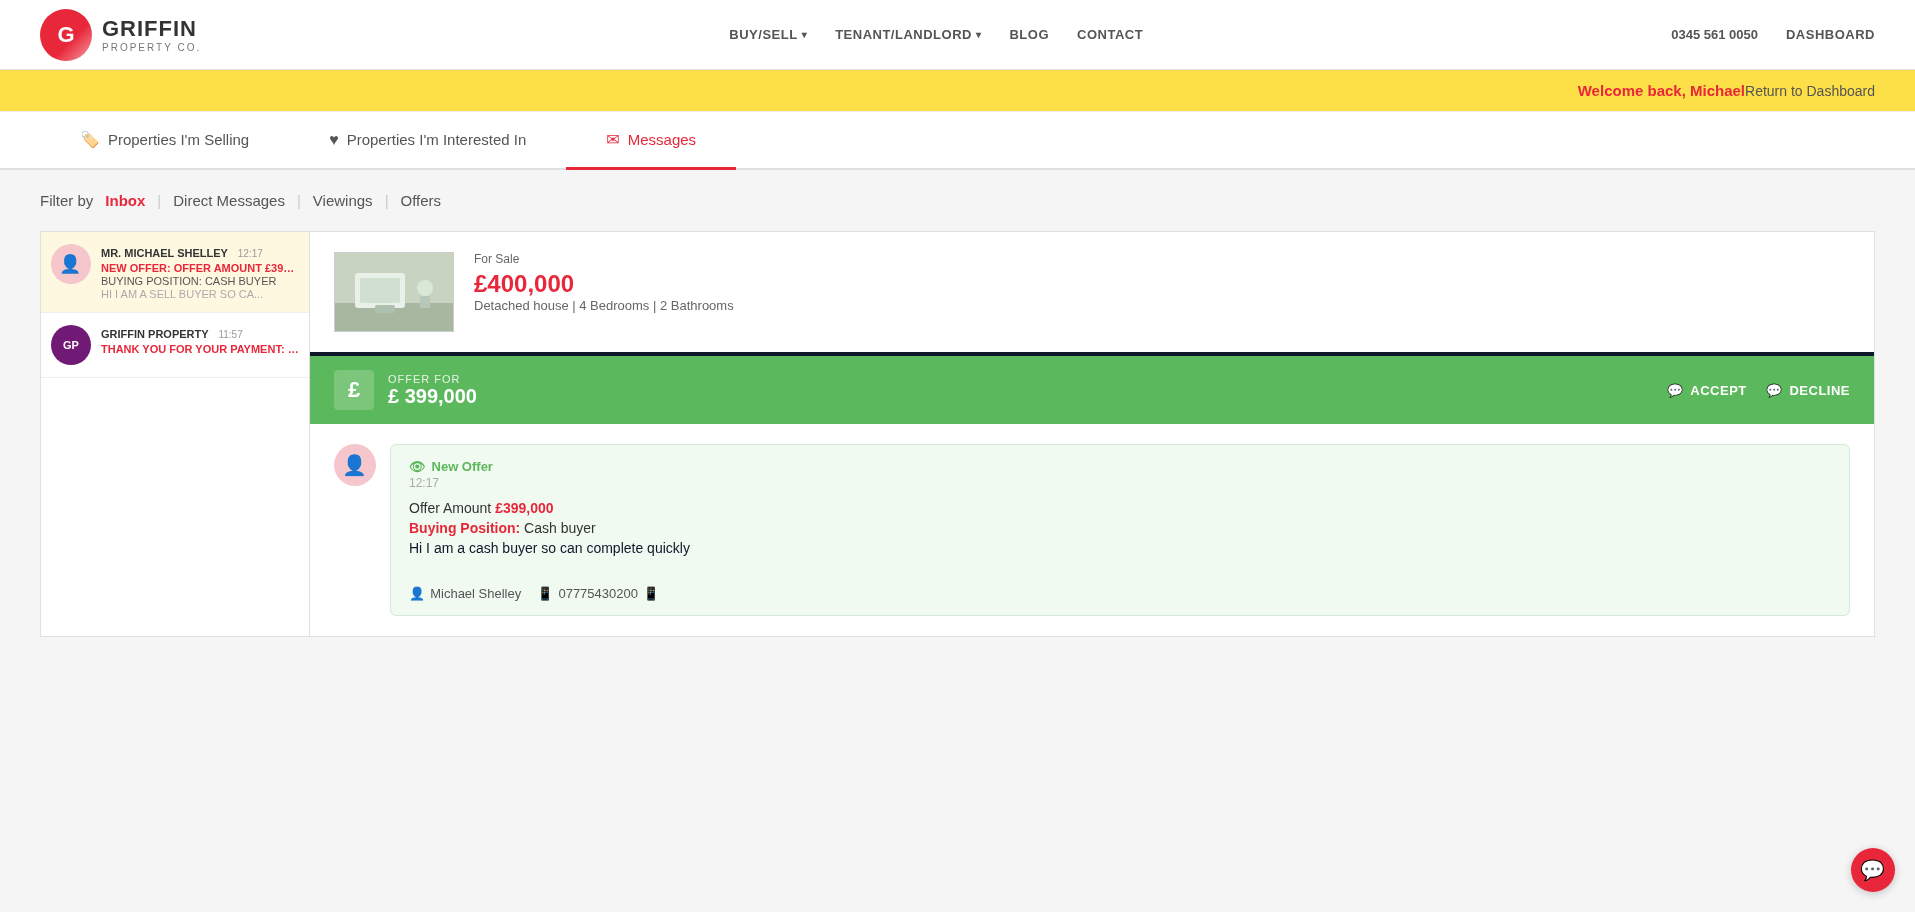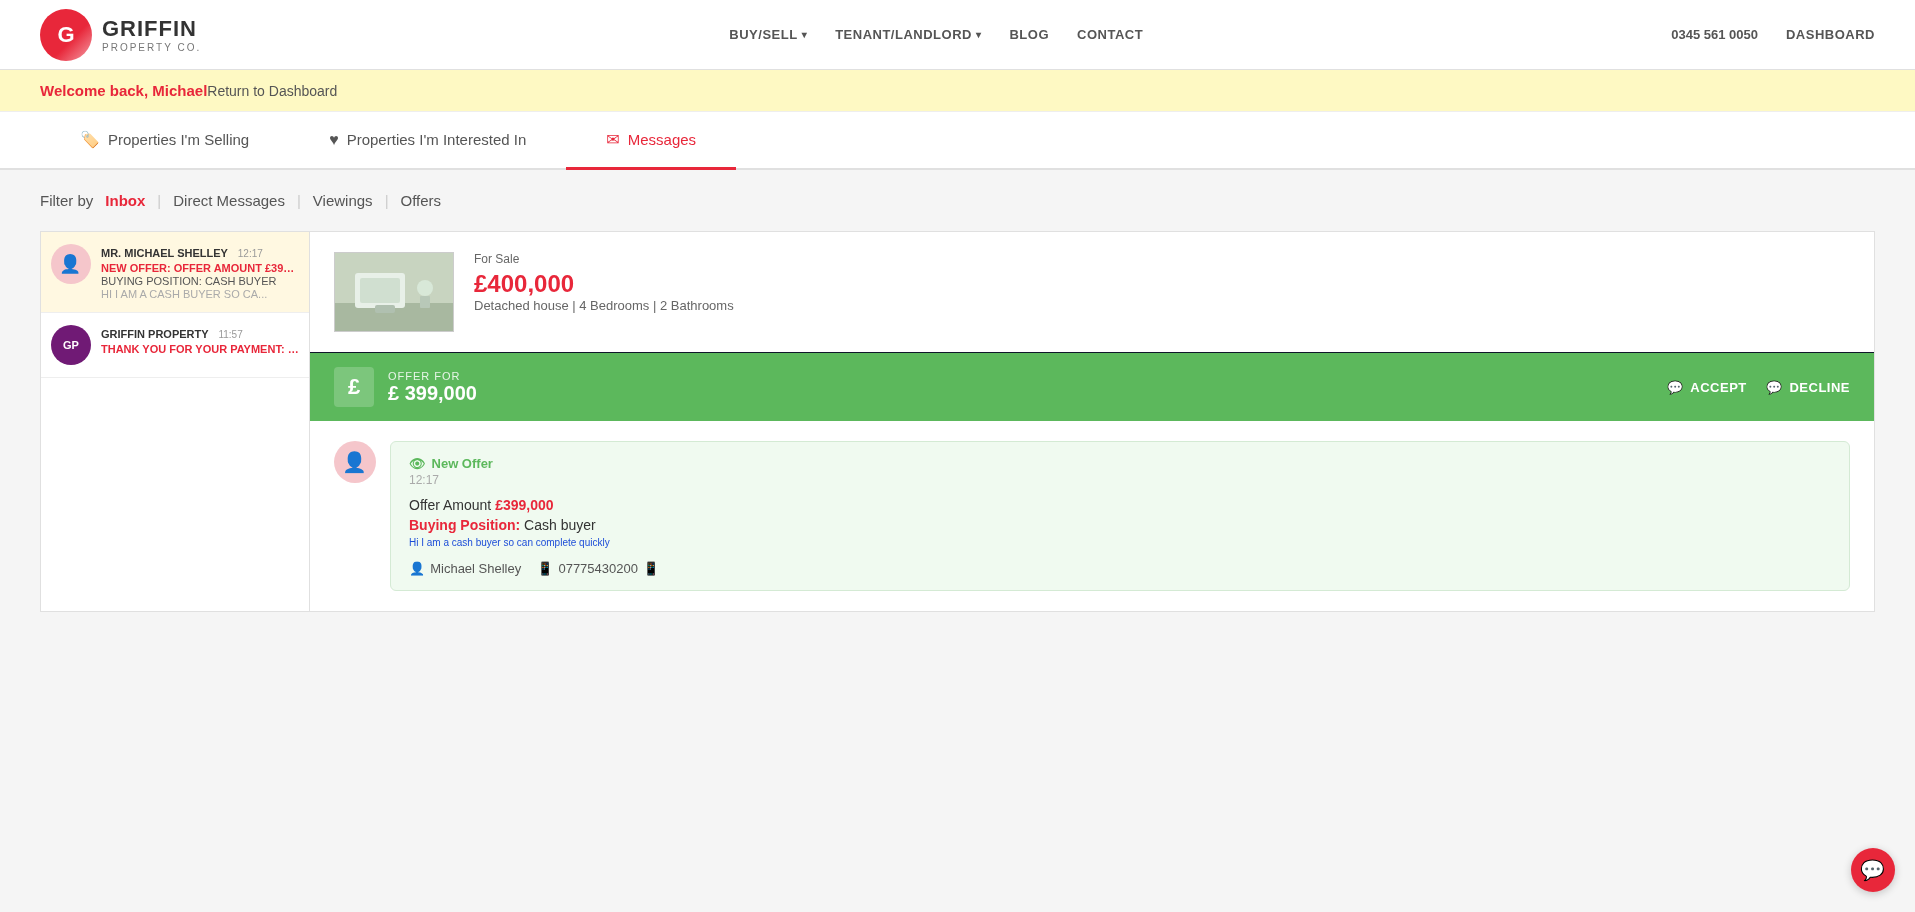--- a/index.html
+++ b/index.html
@@ -27,24 +27,24 @@
     .nav-main { display: flex; gap: 28px; align-items: flex-start; }
     .nav-main a { text-decoration: none; color: #555; font-size: 13px; font-weight: 600; letter-spacing: 0.5px; text-transform: uppercase; }
     .nav-dropdown { display: flex; align-items: center; gap: 4px; }
     .chevron { font-size: 10px; color: #555; }
     .header-right { display: flex; align-items: center; gap: 20px; }
     .phone { font-size: 13px; color: #555; font-weight: 600; }
     .dashboard-btn { font-size: 13px; font-weight: 600; color: #555; text-transform: uppercase; letter-spacing: 0.5px; cursor: pointer; padding-left: 8px; }
 
     
     .welcome-bar {
-      background: #fef9c3;
+      background: #fde047;
       padding: 12px 40px;
       display: flex;
-      justify-content: flex-start;
+      justify-content: flex-end;
       align-items: center;
       border-bottom: 1px solid #eee;
     }
     .welcome-text { color: #e8273a; font-size: 15px; font-weight: 600; }
     .return-dashboard { color: #555; font-size: 14px; cursor: pointer; text-decoration: none; }
 
     
     .tabs-bar {
       background: #fff;
       display: flex;
@@ -123,21 +123,21 @@
       border-left: none;
       padding: 0;
     }
 
     
     .property-header {
       display: flex;
       align-items: flex-start;
       gap: 20px;
       padding: 20px 24px;
-      border-bottom: 1px solid #0f172a;
+      border-bottom: 4px solid #0f172a;
     }
     .property-img {
       width: 120px; height: 80px;
       background: #c8d8c0;
       border: 1px solid #ccc;
       flex-shrink: 0;
       overflow: hidden;
       display: flex; align-items: center; justify-content: center;
     }
     .property-img-inner {
@@ -188,21 +188,21 @@
       border-radius: 6px;
       padding: 14px 18px;
       flex: 1;
     }
     .bubble-label { display: flex; align-items: center; gap: 6px; color: #5cb85c; font-weight: bold; font-size: 13px; margin-bottom: 2px; }
     .bubble-time { font-size: 12px; color: #aaa; margin-bottom: 10px; }
     .bubble-offer-amount { font-size: 14px; color: #333; margin-bottom: 4px; }
     .bubble-offer-amount strong { color: #e8273a; }
     .bubble-buying-pos { font-size: 14px; color: #333; margin-bottom: 4px; }
     .bubble-buying-pos strong { color: #e8273a; }
-    .bubble-msg { font-size: 10px; color: #1d4ed8; margin-bottom: 13px; }
+    .bubble-msg { font-size: 14px; color: #0f172a; margin-bottom: 30px; }
     .bubble-contact { display: flex; align-items: center; gap: 16px; font-size: 13px; color: #555; }
     .contact-item { display: flex; align-items: center; gap: 5px; }
 
     
     .chat-widget {
       position: fixed; bottom: 20px; right: 20px;
       width: 44px; height: 44px;
       background: #e8273a;
       border-radius: 50%;
       display: flex; align-items: center; justify-content: center;
@@ -279,21 +279,21 @@
       <div class="msg-body">
         <div>
           <span class="msg-sender">MR. MICHAEL SHELLEY</span>
           <span class="msg-time">12:17</span>
         </div>
         <div class="msg-preview">
           <span>NEW OFFER:</span>
           <span>OFFER AMOUNT £399,000</span>
         </div>
         <div class="msg-preview-sub">BUYING POSITION: CASH BUYER</div>
-        <div class="msg-content-preview">HI I AM A CASH BUYER SO CA...</div>
+        <div class="msg-content-preview">HI I AM A SELL BUYER SO CA...</div>
       </div>
     </div>
 
     <div class="message-item">
       <div class="msg-avatar griffin">GP</div>
       <div class="msg-body">
         <div>
           <span class="msg-sender">GRIFFIN PROPERTY</span>
           <span class="msg-time">11:57</span>
         </div>

